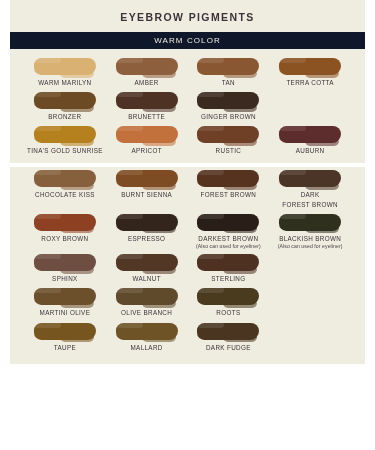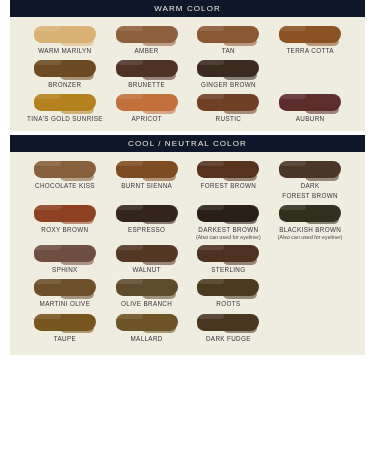--- a/index.html
+++ b/index.html
@@ -102,20 +102,21 @@
     margin-top:0px;
   }
   .empty{visibility:hidden;}
 </style>
 </head>
 <body>
 
 <div class="page">
 
   <div class="card warm">
+    <h1 class="title">EYEBROW PIGMENTS</h1>
     <div class="band">WARM COLOR</div>
     <div id="warm-grid">
         <div class="row">
           <div class="cell">
             <div class="swatch" style="background: rgb(217, 177, 115);"></div>
             <div class="label">WARM MARILYN</div>
           </div>
           <div class="cell">
             <div class="swatch" style="background: rgb(142, 95, 61);"></div>
             <div class="label">AMBER</div>
@@ -164,21 +165,20 @@
             <div class="swatch" style="background: rgb(93, 44, 44);"></div>
             <div class="label">AUBURN</div>
           </div>
         </div>
       </div>
   </div>
 
   <div class="gap"></div>
 
   <div class="card cool">
-    <div class="band">COOL / NEUTRAL COLOR</div>
     <div id="cool-grid">
         <div class="row">
           <div class="cell">
             <div class="swatch" style="background: rgb(134, 96, 60);"></div>
             <div class="label">CHOCOLATE KISS</div>
           </div>
           <div class="cell">
             <div class="swatch" style="background: rgb(126, 76, 34);"></div>
             <div class="label">BURNT SIENNA</div>
           </div>

